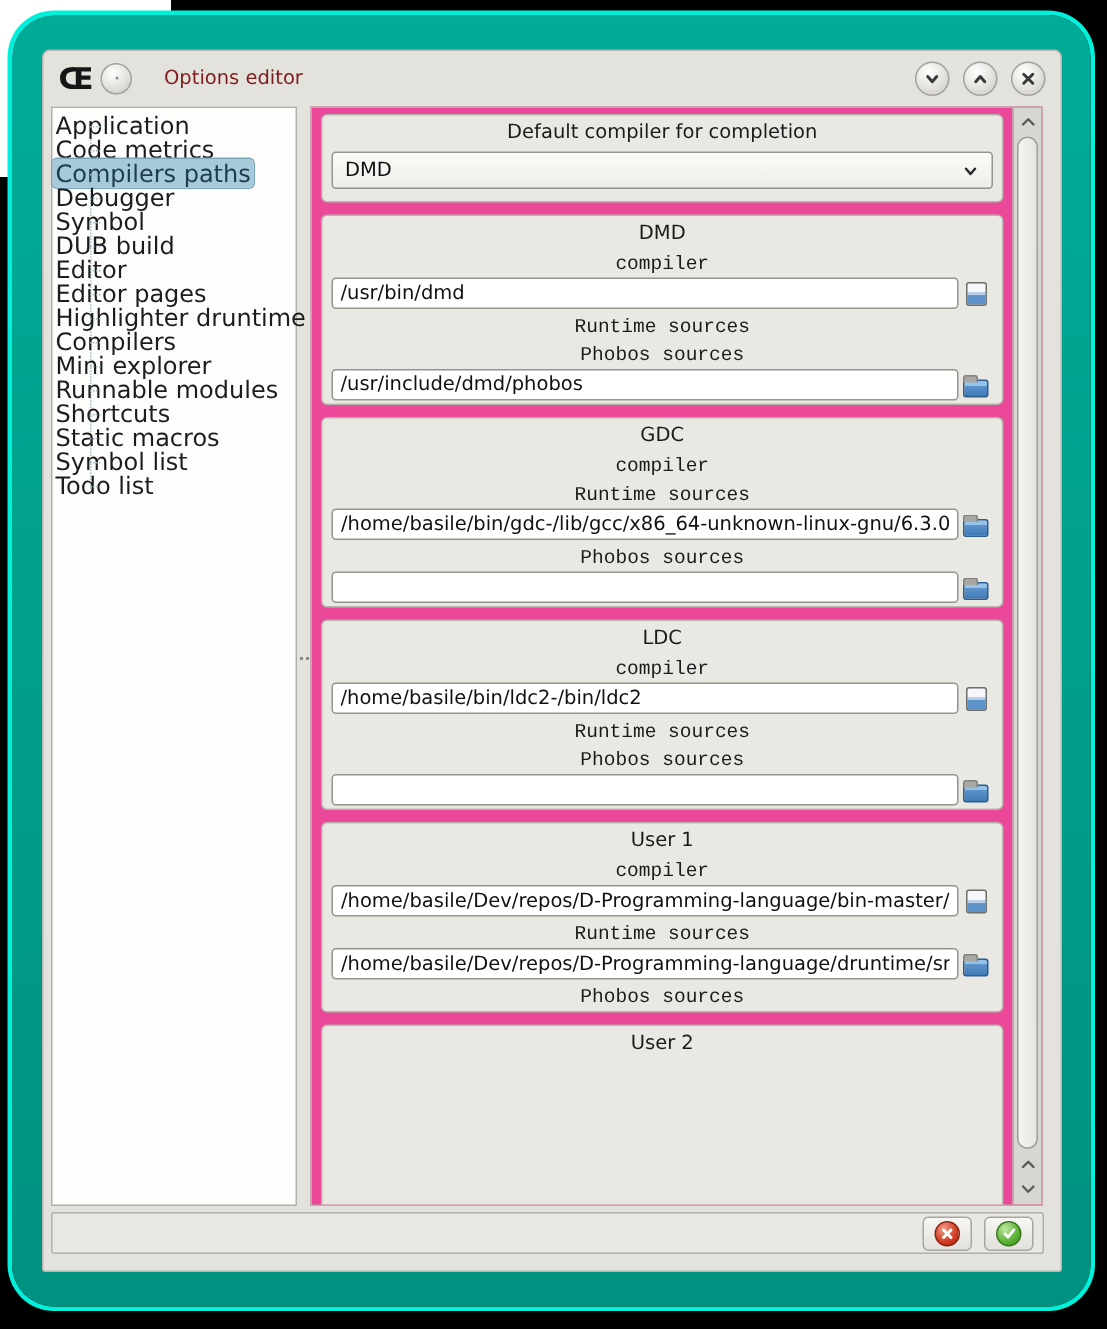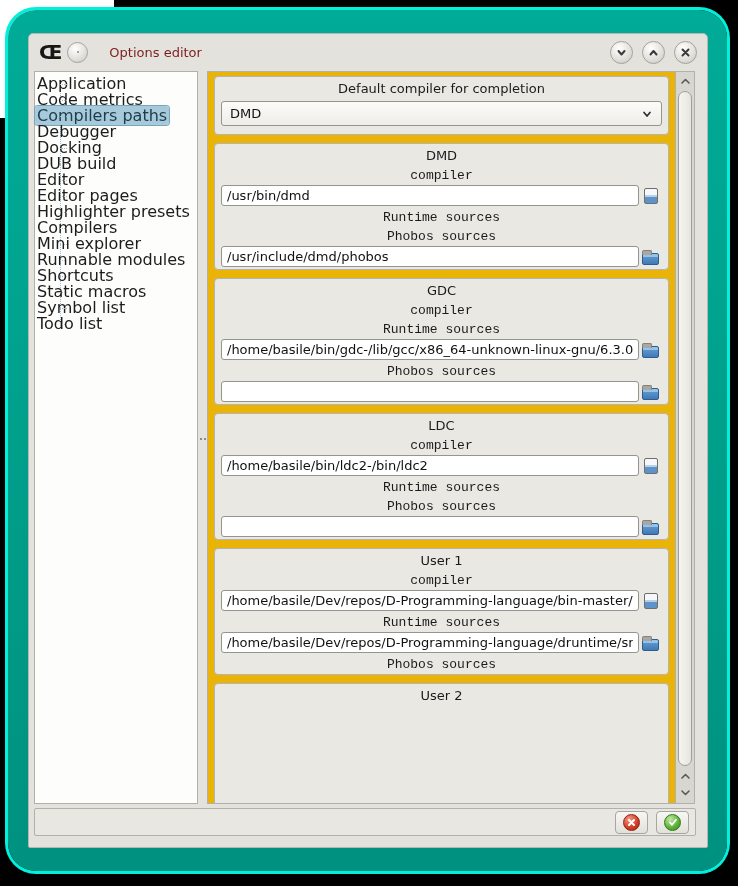--- a/index.html
+++ b/index.html
@@ -43,21 +43,21 @@
   .tree-label { padding:0 2px; border-radius:3px; }
   .tree-label.selected { background:#a6c9db; box-shadow:0 0 0 1px #7aa6ba; color:#203e4a; }
 
   
   .splitter { position:absolute; left:169px; width:9px; top:37px; bottom:43px; }
   .grip { position:absolute; left:2px; top:50%; width:2px; height:2px; background:#8b8b87;
           box-shadow:4px 0 0 #8b8b87; }
 
   
   .main { position:absolute; left:178px; right:12px; top:37px; bottom:43px;
-          border:1px solid #b2b0aa; background:#eab308; overflow:hidden; }
+          border:1px solid #b2b0aa; background:#ec4899; overflow:hidden; }
   .scroll-content { position:absolute; left:0; top:0; right:19px; bottom:0;
                     padding:4px 6px; overflow:hidden; }
   .group { background:#eae8e3; border:1px solid #b6b4ae; border-radius:4px;
            margin-bottom:8px; padding-top:2px; }
   .group-title { text-align:center; font-size:13px; color:#1b1b1b; height:20px; line-height:20px; }
   .field-label { text-align:center; font-size:13px; color:#1b1b1b; height:19px; line-height:19px;font-family:Liberation Mono, monospace; }
   .field-row { display:flex; align-items:center; padding:0 6px; height:21px; margin-bottom:2px; }
   .path-input { flex:1; height:21px; border:1px solid #96948e; border-radius:3px;
                 background:#fff; font-family:inherit; font-size:13px; color:#111;
                 padding:0 5px; outline:none; }
@@ -139,25 +139,25 @@
           </button>
         </span>
       </div>
 
       <div class="sidebar">
         <div class="tree-line"></div>
         <div class="tree-item"><span class="tree-label">Application</span></div>
         <div class="tree-item"><span class="tree-label">Code metrics</span></div>
         <div class="tree-item"><span class="tree-label selected">Compilers paths</span></div>
         <div class="tree-item"><span class="tree-label">Debugger</span></div>
-        <div class="tree-item"><span class="tree-label">Docking</span></div>
+        <div class="tree-item"><span class="tree-label">Symbol</span></div>
         <div class="tree-item"><span class="tree-label">DUB build</span></div>
         <div class="tree-item"><span class="tree-label">Editor</span></div>
         <div class="tree-item"><span class="tree-label">Editor pages</span></div>
-        <div class="tree-item"><span class="tree-label">Highlighter presets</span></div>
+        <div class="tree-item"><span class="tree-label">Highlighter druntime</span></div>
         <div class="tree-item"><span class="tree-label">Compilers</span></div>
         <div class="tree-item"><span class="tree-label">Mini explorer</span></div>
         <div class="tree-item"><span class="tree-label">Runnable modules</span></div>
         <div class="tree-item"><span class="tree-label">Shortcuts</span></div>
         <div class="tree-item"><span class="tree-label">Static macros</span></div>
         <div class="tree-item"><span class="tree-label">Symbol list</span></div>
         <div class="tree-item"><span class="tree-label">Todo list</span></div>
       </div>
 
       <div class="splitter">

